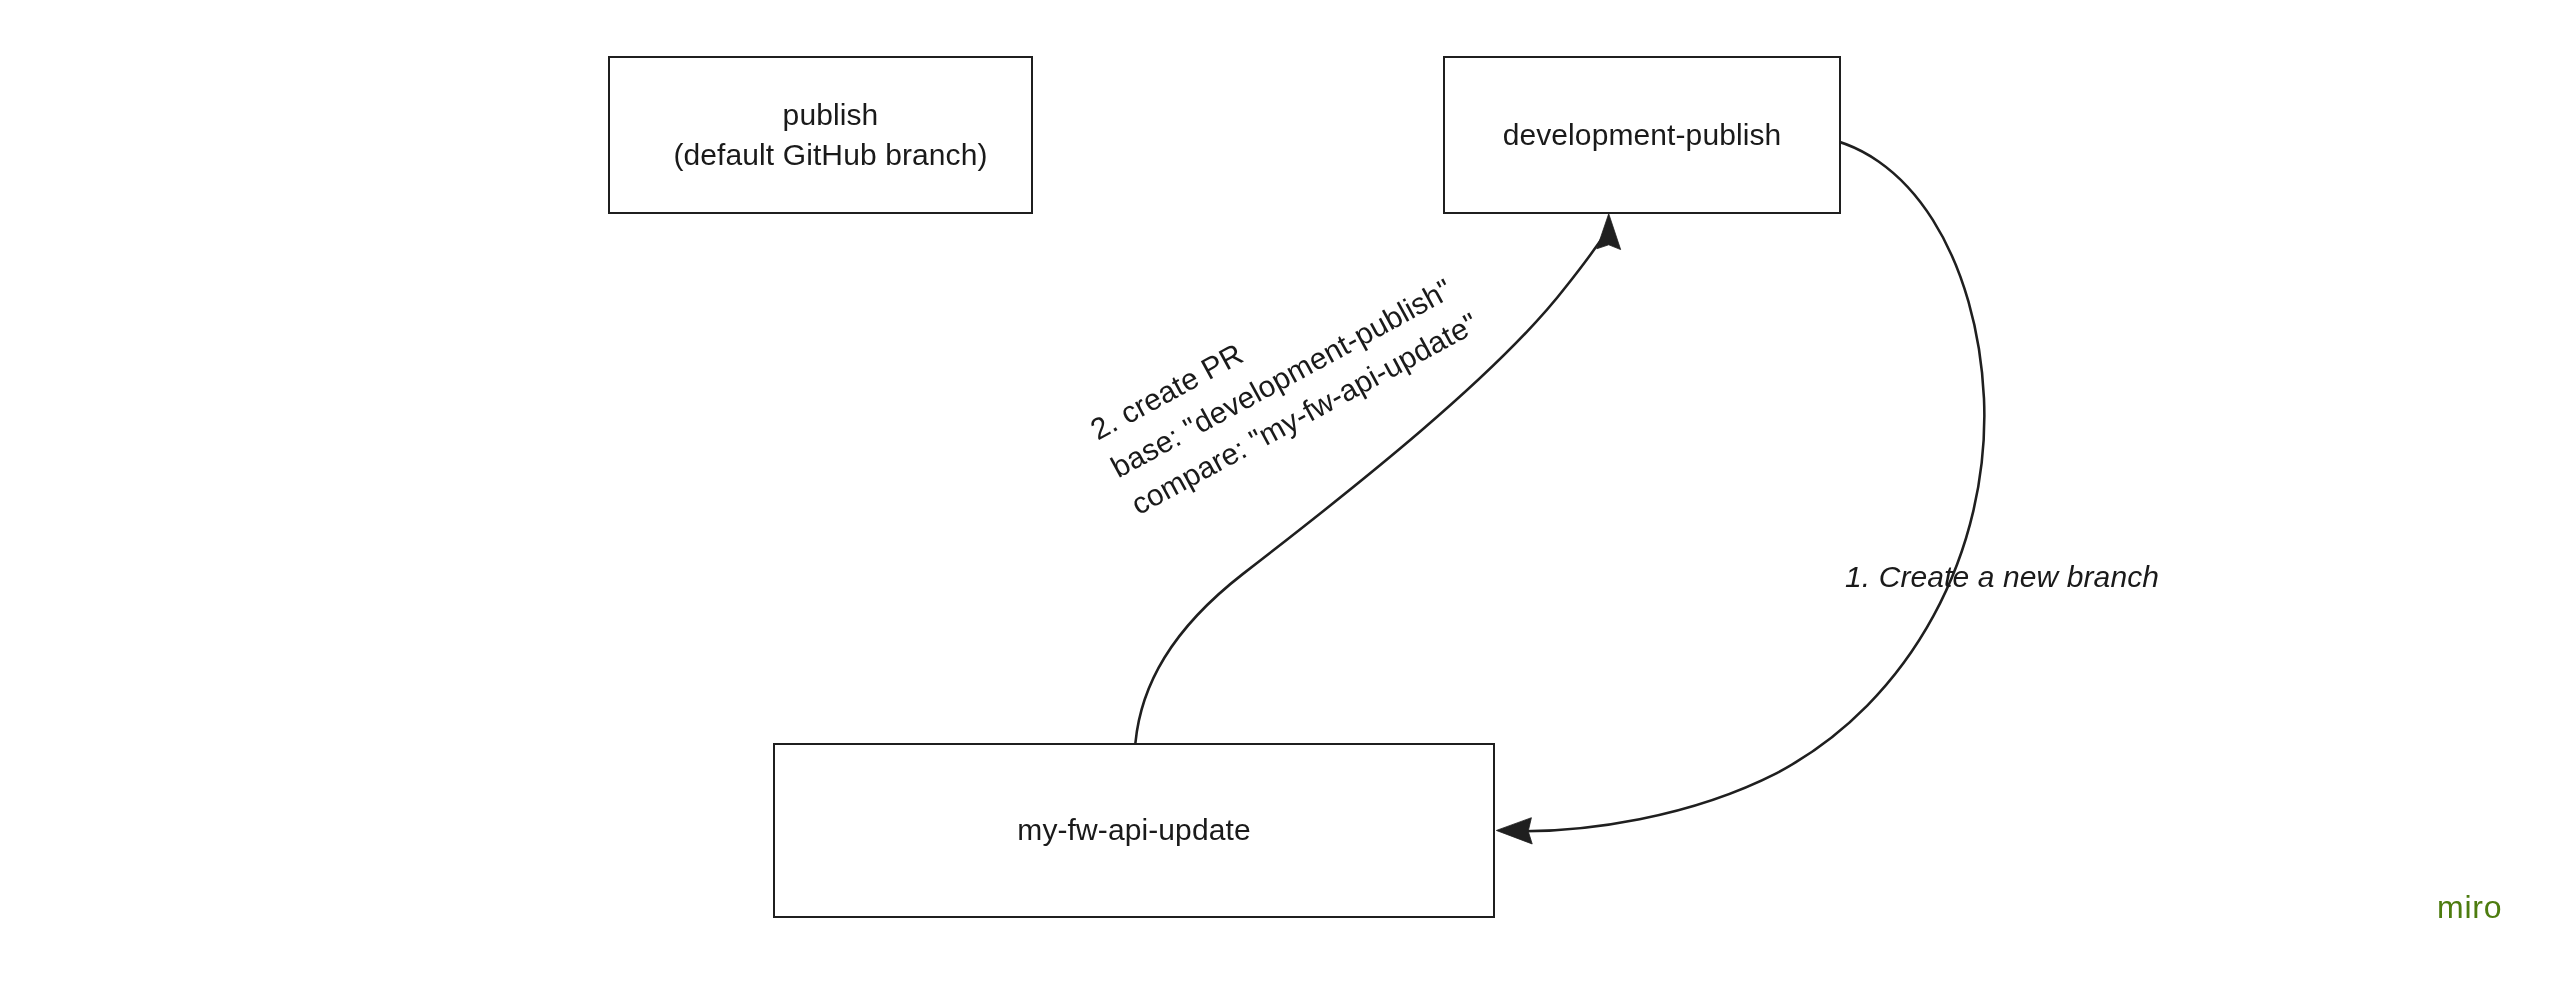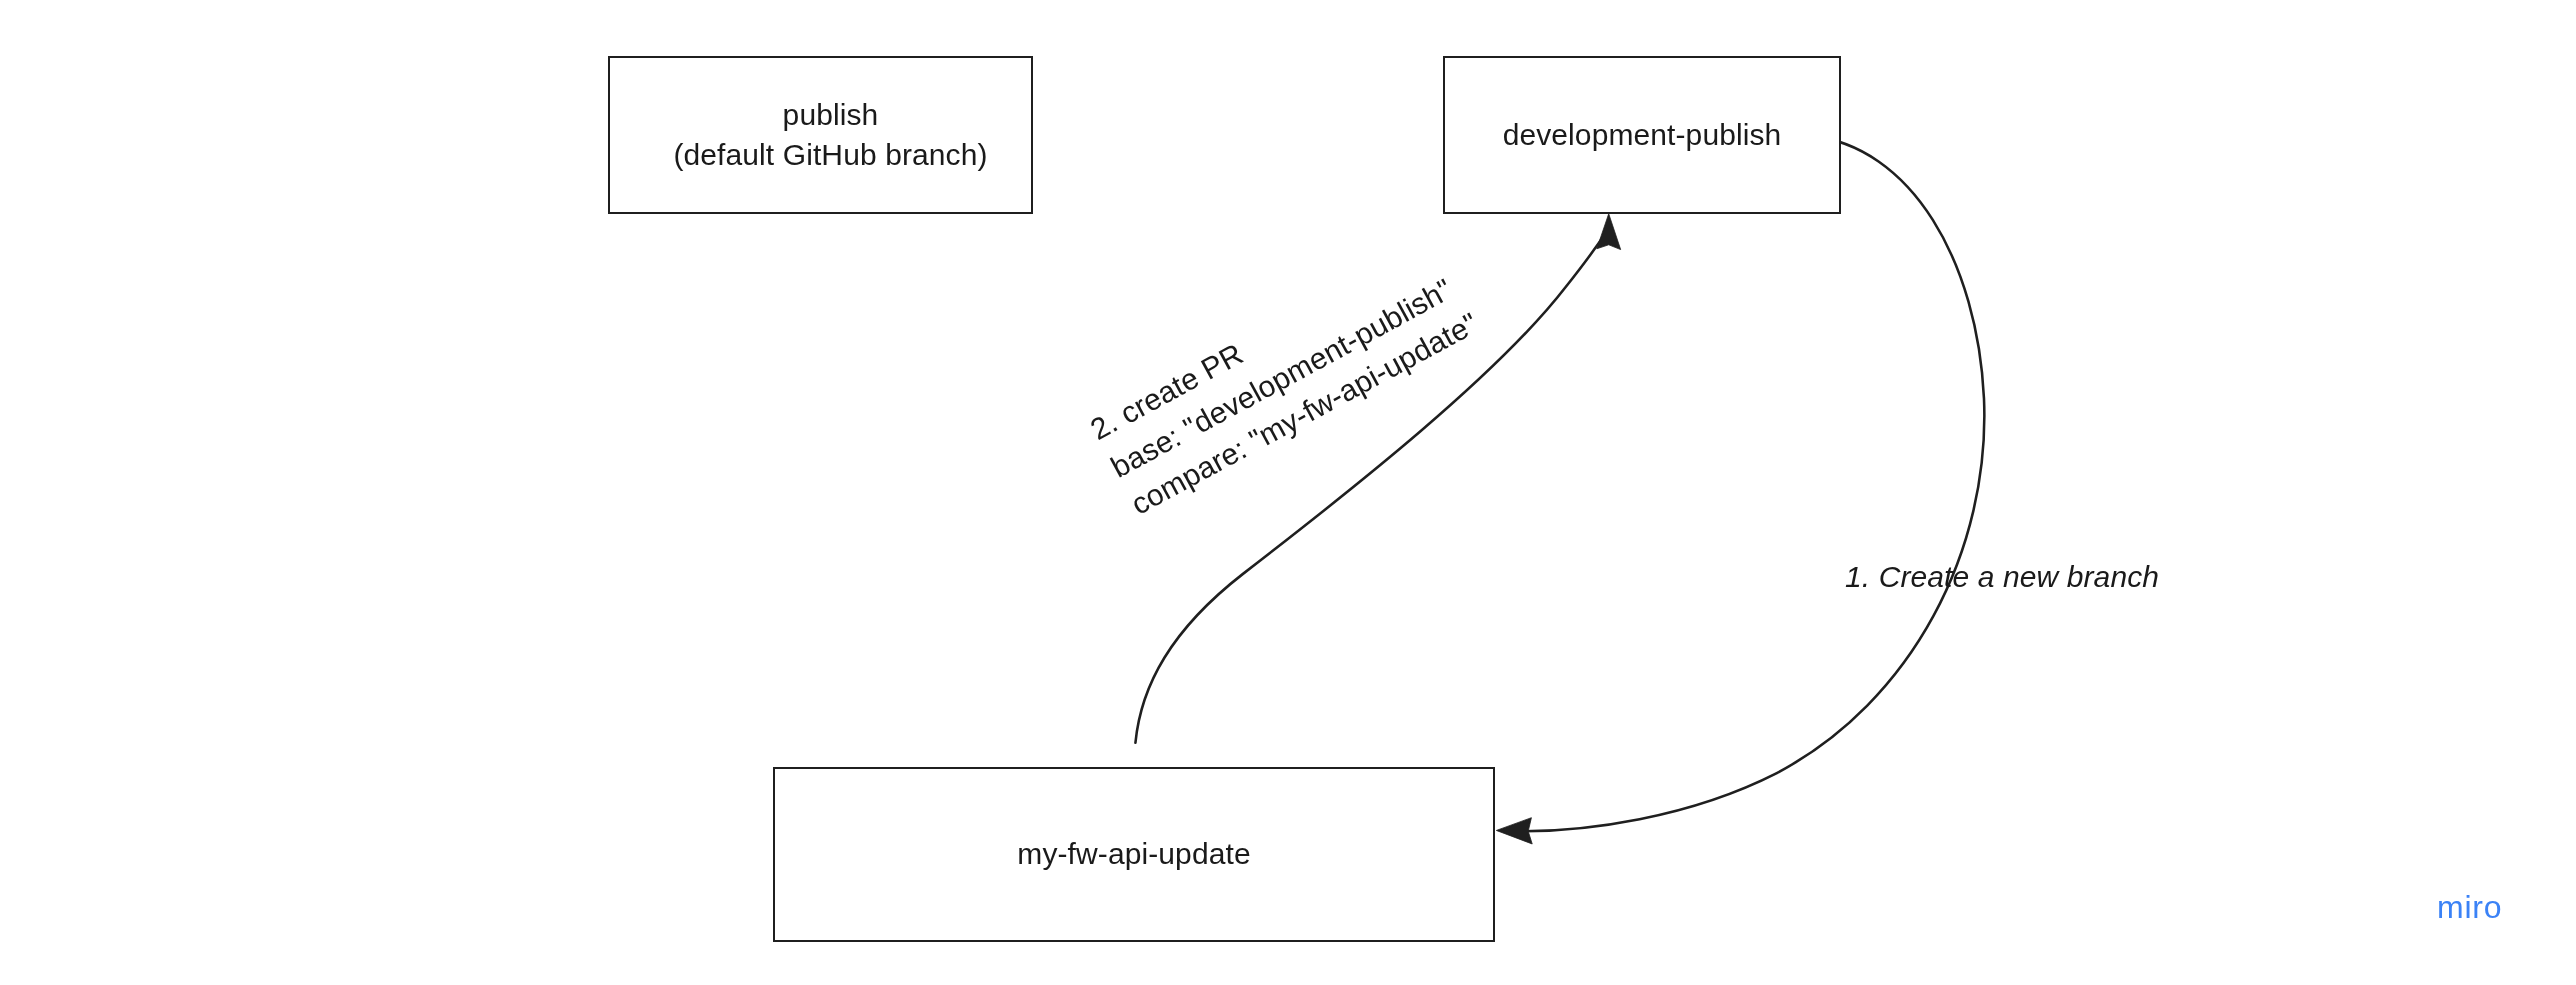--- a/index.html
+++ b/index.html
@@ -56,21 +56,20 @@
     top: 56px;
     width: 398px;
     height: 158px;
     margin-left: 34px;
   }
   #node-my-fw-api-update {
     left: 773px;
     top: 743px;
     width: 722px;
     height: 175px;
-    margin-top: 24px;
   }
   .edge-label {
     position: absolute;
     font-size: 30px;
     line-height: 1.42;
     color: #1a1a1a;
     white-space: pre-line;
   }
   #label-create-branch {
     left: 1845px;
@@ -84,21 +83,21 @@
     transform: rotate(-28.5deg);
     transform-origin: 0 100%;
     letter-spacing: 0.1px;
   }
   #watermark-miro {
     position: absolute;
     left: 2437px;
     top: 889px;
     font-size: 32px;
     letter-spacing: 0.8px;
-    color: #3b82f6;
+    color: #4d7c0f;
     font-weight: 400;
   }
 </style>
 </head>
 <body>
 
 <div id="canvas">
 
   <svg id="edges" viewBox="0 0 3233 1237" width="2576" height="986" xmlns="http://www.w3.org/2000/svg">
 

